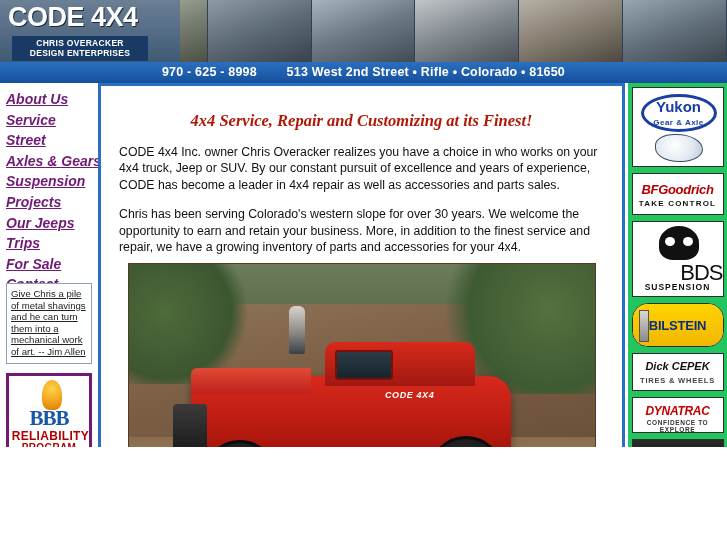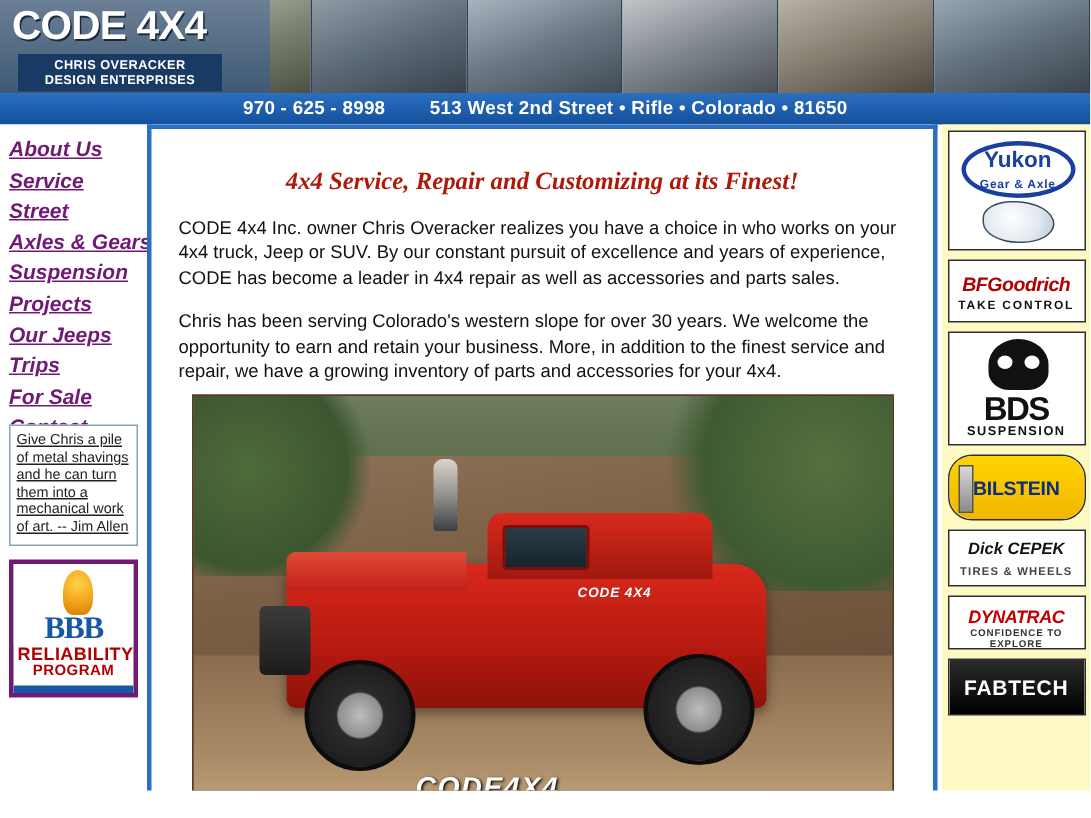--- a/index.html
+++ b/index.html
@@ -6,21 +6,21 @@
   html, body {
     margin: 0; padding: 0;
     width: 727px; height: 545px;
     overflow: hidden;
     background: #ffffff;
     font-family: "Liberation Sans", sans-serif;
   }
   #page {
     position: relative;
     width: 727px;
-    height: 527px;
+    height: 447px;
     background: #ffffff;
     overflow: hidden;
   }
 
   
   .banner {
     position: absolute;
     left: 0; top: 0;
     width: 727px; height: 62px;
     background: linear-gradient(180deg, #7a8fa6 0%, #5d7governing 1%, #4a6780 100%);
@@ -304,21 +304,21 @@
     background: linear-gradient(180deg,#d8d4cc 0%, #8d8a84 55%, #3b3f46 100%);
     border-radius: 6px 6px 2px 2px;
   }
 
   
   .rail {
     position: absolute;
     left: 628px; top: 83px;
     width: 99px;
     height: 462px;
-    background: #fef9c3;
+    background: #22c55e;
     padding-top: 4px;
   }
   .logo-card {
     width: 92px;
     margin: 0 auto 6px auto;
     border: 1px solid #2e2e2e;
     background: #ffffff;
     position: relative;
     overflow: hidden;
   }
@@ -374,21 +374,21 @@
     border-radius: 50% 50% 35% 35%;
   }
   .bds-skull::before, .bds-skull::after {
     content: ""; position: absolute; top: 11px;
     width: 10px; height: 9px; background: #ffffff; border-radius: 50%;
   }
   .bds-skull::before { left: 6px; }
   .bds-skull::after  { right: 6px; }
   .bds-text {
     position: absolute; left: 0; top: 40px; width: 100%;
-    text-align: center; font-size: 22px; font-weight: bold; color: #111111;
+    text-align: right; font-size: 22px; font-weight: normal; color: #111111;
     letter-spacing: -1px; line-height: 22px;
   }
   .bds-sub {
     position: absolute; left: 0; top: 60px; width: 100%;
     text-align: center; font-size: 8.5px; font-weight: bold; color: #111111;
     letter-spacing: 1px;
   }
   .bil-bg {
     position: absolute; left: 0; top: 0; width: 100%; height: 100%;
     background: linear-gradient(180deg,#ffd400 0%, #f2b600 100%);

